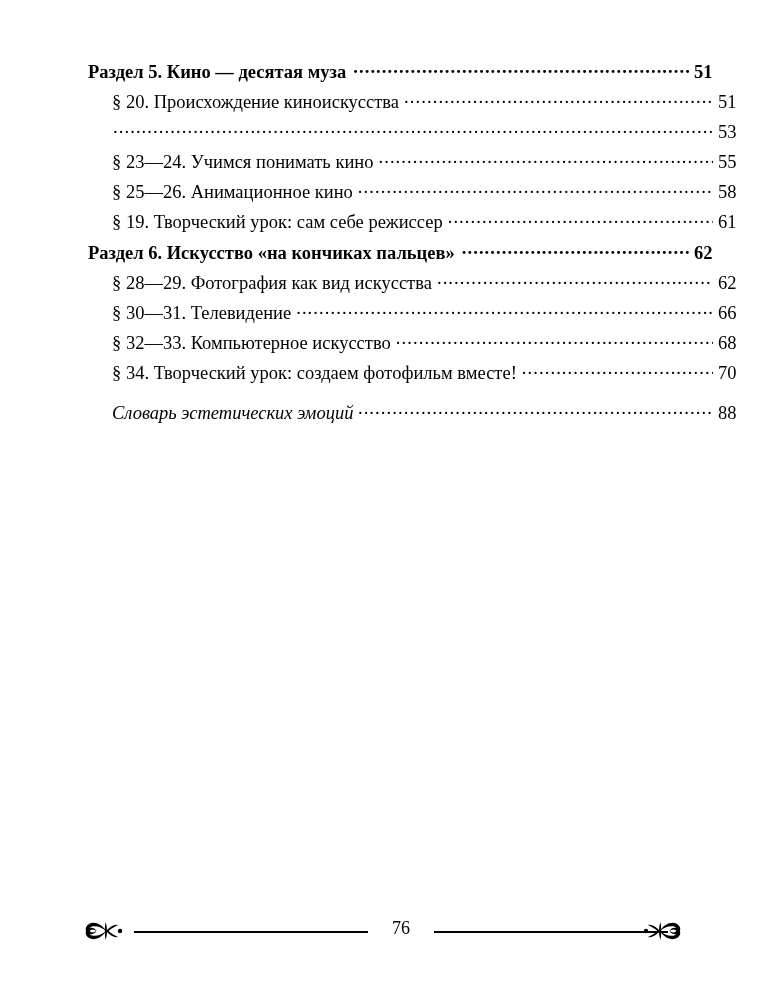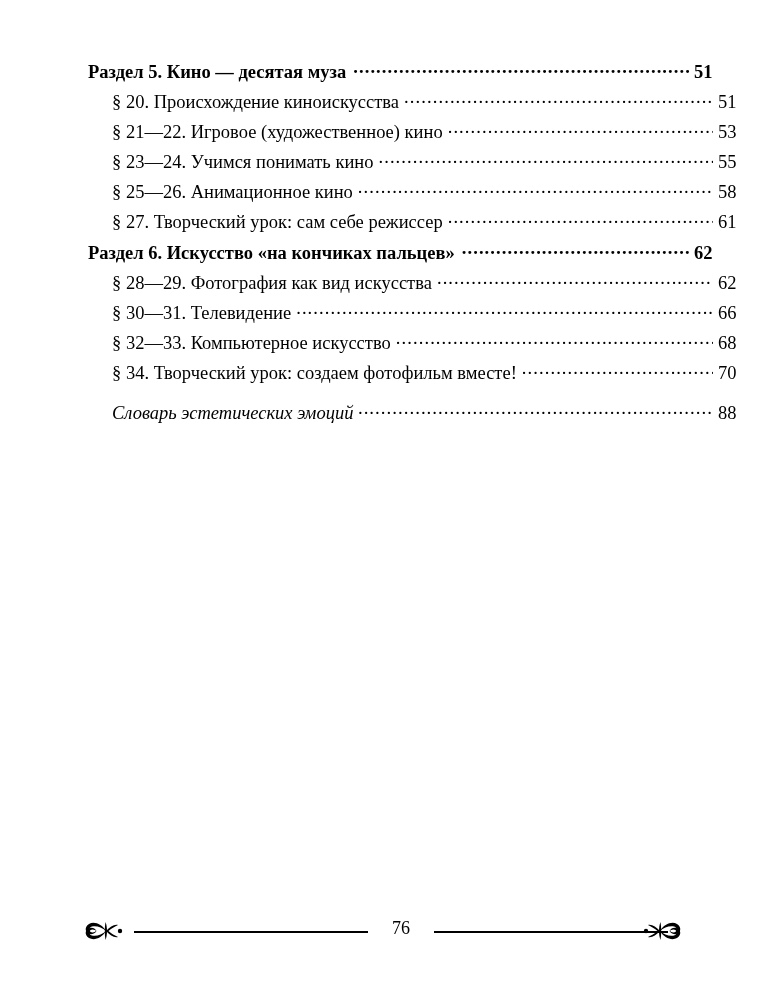--- a/index.html
+++ b/index.html
@@ -159,39 +159,38 @@
       <span class="page-num">51</span>
     </div>
 
     <div class="toc-row sub">
       <span class="label">§ 20. Происхождение киноискусства</span>
       <span class="leader"></span>
       <span class="page-num">51</span>
     </div>
 
     <div class="toc-row sub">
-      <span class="label">§ 21—22. Игровое (художественное) кино</span>
       <span class="leader"></span>
       <span class="page-num">53</span>
     </div>
 
     <div class="toc-row sub">
       <span class="label">§ 23—24. Учимся понимать кино</span>
       <span class="leader"></span>
       <span class="page-num">55</span>
     </div>
 
     <div class="toc-row sub">
       <span class="label">§ 25—26. Анимационное кино</span>
       <span class="leader"></span>
       <span class="page-num">58</span>
     </div>
 
     <div class="toc-row sub">
-      <span class="label">§ 27. Творческий урок: сам себе режиссер</span>
+      <span class="label">§ 19. Творческий урок: сам себе режиссер</span>
       <span class="leader"></span>
       <span class="page-num">61</span>
     </div>
 
     <div class="toc-row section sec6">
       <span class="label">Раздел 6. Искусство «на кончиках пальцев»</span>
       <span class="leader"></span>
       <span class="page-num">62</span>
     </div>
 

